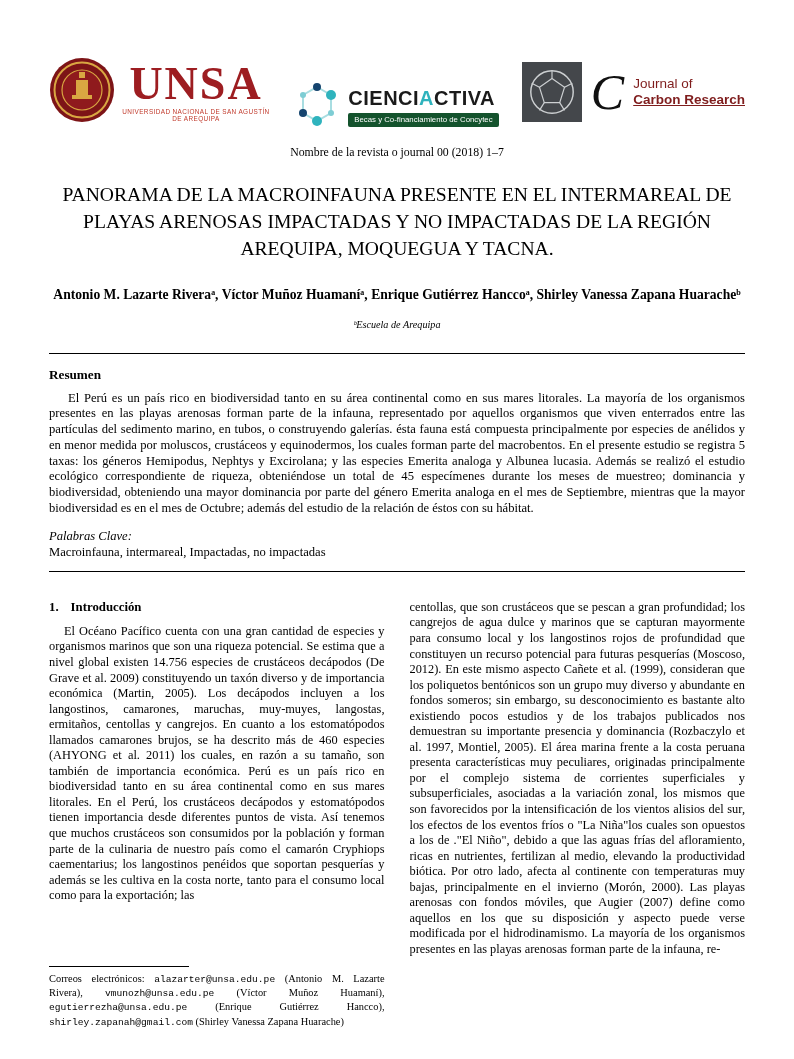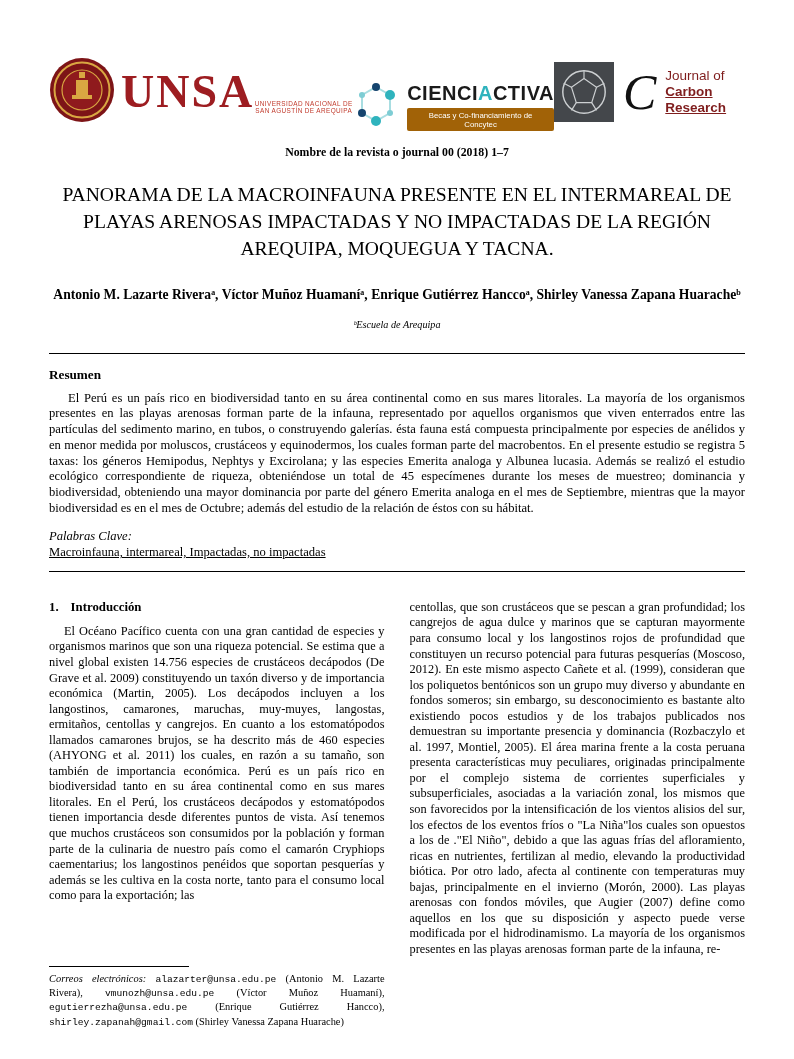--- a/index.html
+++ b/index.html
@@ -9,82 +9,82 @@
     font-family:"Liberation Serif","DejaVu Serif",serif;
     color:#000;
   }
   .page { width:794px; height:1059px; padding:54px 49px 0 49px; position:relative; background:#fff; }
 
   
   .logos { display:flex; align-items:center; justify-content:space-between; height:76px; }
   .logo { display:flex; align-items:center; }
 
   .unsa { gap:6px; }
-  .unsa-text { display:flex; flex-direction:row; align-items:flex-end; }
+  .unsa-text { display:flex; flex-direction:column; align-items:center; }
   .unsa-name {
     font-family:"Liberation Serif",serif; font-weight:bold;
     font-size:46px; line-height:0.95; color:#9d1d21; letter-spacing:2px;
   }
   .unsa-sub {
     font-family:"Liberation Sans",sans-serif; font-size:6.4px; letter-spacing:0.4px;
     color:#c0392b; margin-top:3px; text-align:center; max-width:150px;
   }
 
   .cienciactiva { gap:8px;margin-top:29px; }
   .ca-block { display:flex; flex-direction:column; }
   .ca-name {
     font-family:"Liberation Sans",sans-serif; font-weight:bold;
     font-size:20px; letter-spacing:0.5px; color:#1a1a1a; white-space:nowrap;
   }
   .ca-accent { color:#2fb3bd; }
   .ca-banner {
-    background:#a16207; color:#fff; font-family:"Liberation Sans",sans-serif;
+    background:#14532d; color:#fff; font-family:"Liberation Sans",sans-serif;
     font-size:7.8px; text-align:center; padding:2.5px 6px; margin-top:3px; border-radius:2px;
   }
 
   .carbon { gap:9px; }
   .carbon-square {
     width:60px; height:60px; background:#44474b;
     display:flex; align-items:center; justify-content:center; flex:0 0 auto;
   }
   .carbon-c {
     font-family:"Liberation Serif",serif; font-style:italic;
     font-size:50px; line-height:0.9; color:#111;
   }
   .carbon-text { font-family:"Liberation Sans",sans-serif; font-size:13.5px; line-height:1.18; color:#7f1d1d; }
   .carbon-l2 { font-weight:bold;text-decoration:underline; }
 
   
-  .journal-line { margin-top:15px; text-align:center; font-size:11.8px;font-weight:bold; }
+  .journal-line { margin-top:15px; text-align:center; font-size:11.8px; }
   .title {
     margin:21px auto 0; text-align:center; font-weight:normal;
     font-size:19.6px; line-height:27px; max-width:700px;
   }
   .authors { margin-top:25px; text-align:center; font-size:13.6px;font-weight:bold; }
   .affils { margin-top:15px; text-align:center; font-style:italic; font-size:10.2px; line-height:13.5px; }
   .rule { border:none; border-top:1.5px solid #000; margin-top:21px; }
 
   
   .abs-head { font-size:13.2px; font-weight:bold; margin-top:13px; }
   .abs-body { margin-top:8px; font-size:12.6px; line-height:15.8px; text-align:justify; text-indent:19px; hyphens:auto; }
   .kw-label { margin-top:12px; font-style:italic; font-size:12.6px; }
-  .kw { font-size:12.6px; margin-top:1px;text-decoration:underline; }
+  .kw { font-size:12.6px; margin-top:1px; }
   .rule2 { border:none; border-top:1.5px solid #000; margin-top:11px; }
 
   
   .columns { margin-top:28px; display:grid; grid-template-columns:1fr 1fr; column-gap:25px; height:432px; }
   .col { display:flex; flex-direction:column; overflow:hidden; }
   .sec-head { font-size:12.8px; font-weight:bold; }
   .sec-num { margin-right:12px; }
   .body2 { margin-top:9px; font-size:12.35px; line-height:15.55px; text-align:justify; hyphens:auto; }
   .indented { text-indent:15px; }
 
   .footnote { margin-top:auto; font-size:10.4px; line-height:13.2px; text-align:justify; text-indent:10px; padding-bottom:3px; }
   .footrule { width:140px; border-top:1px solid #000; margin-bottom:5px; }
-  .fn-label { font-style:italic; }
+  .fn-label { }
   .mono { font-family:"Liberation Mono","DejaVu Sans Mono",monospace; font-size:9.6px; }
 </style>
 </head>
 <body>
 
 <div class="page">
 
   <header class="logos">
 
     <div class="logo unsa">

